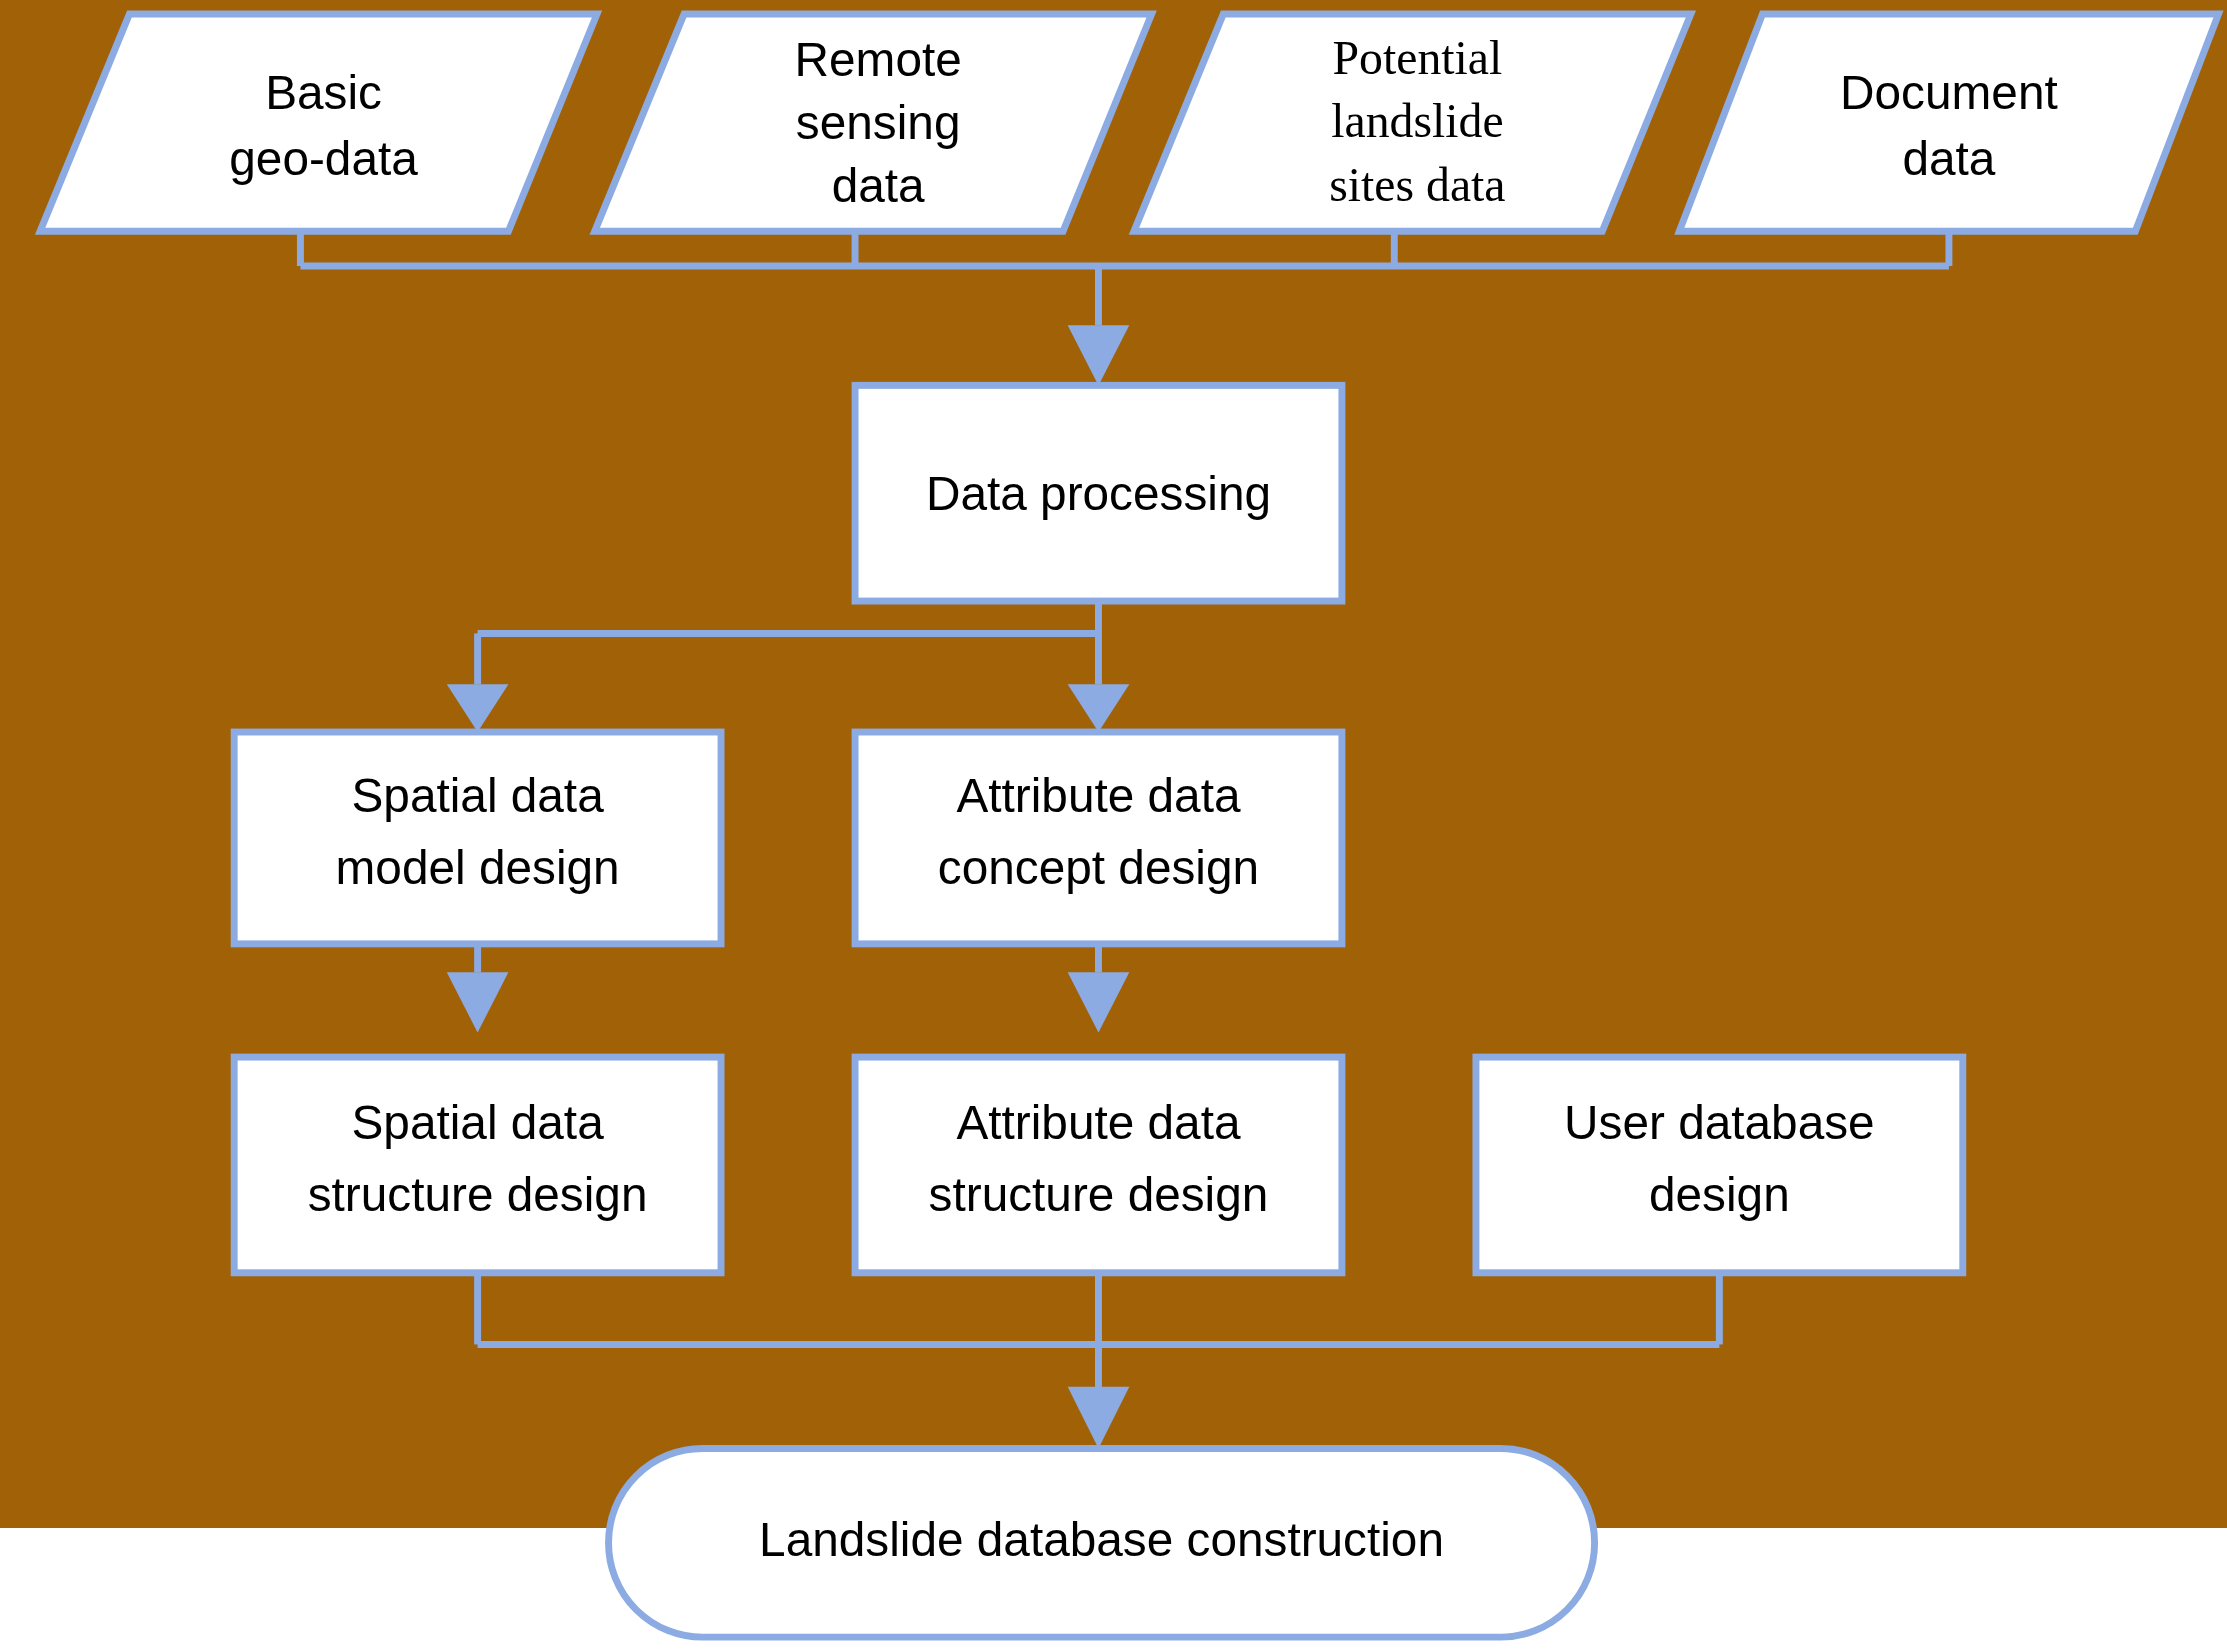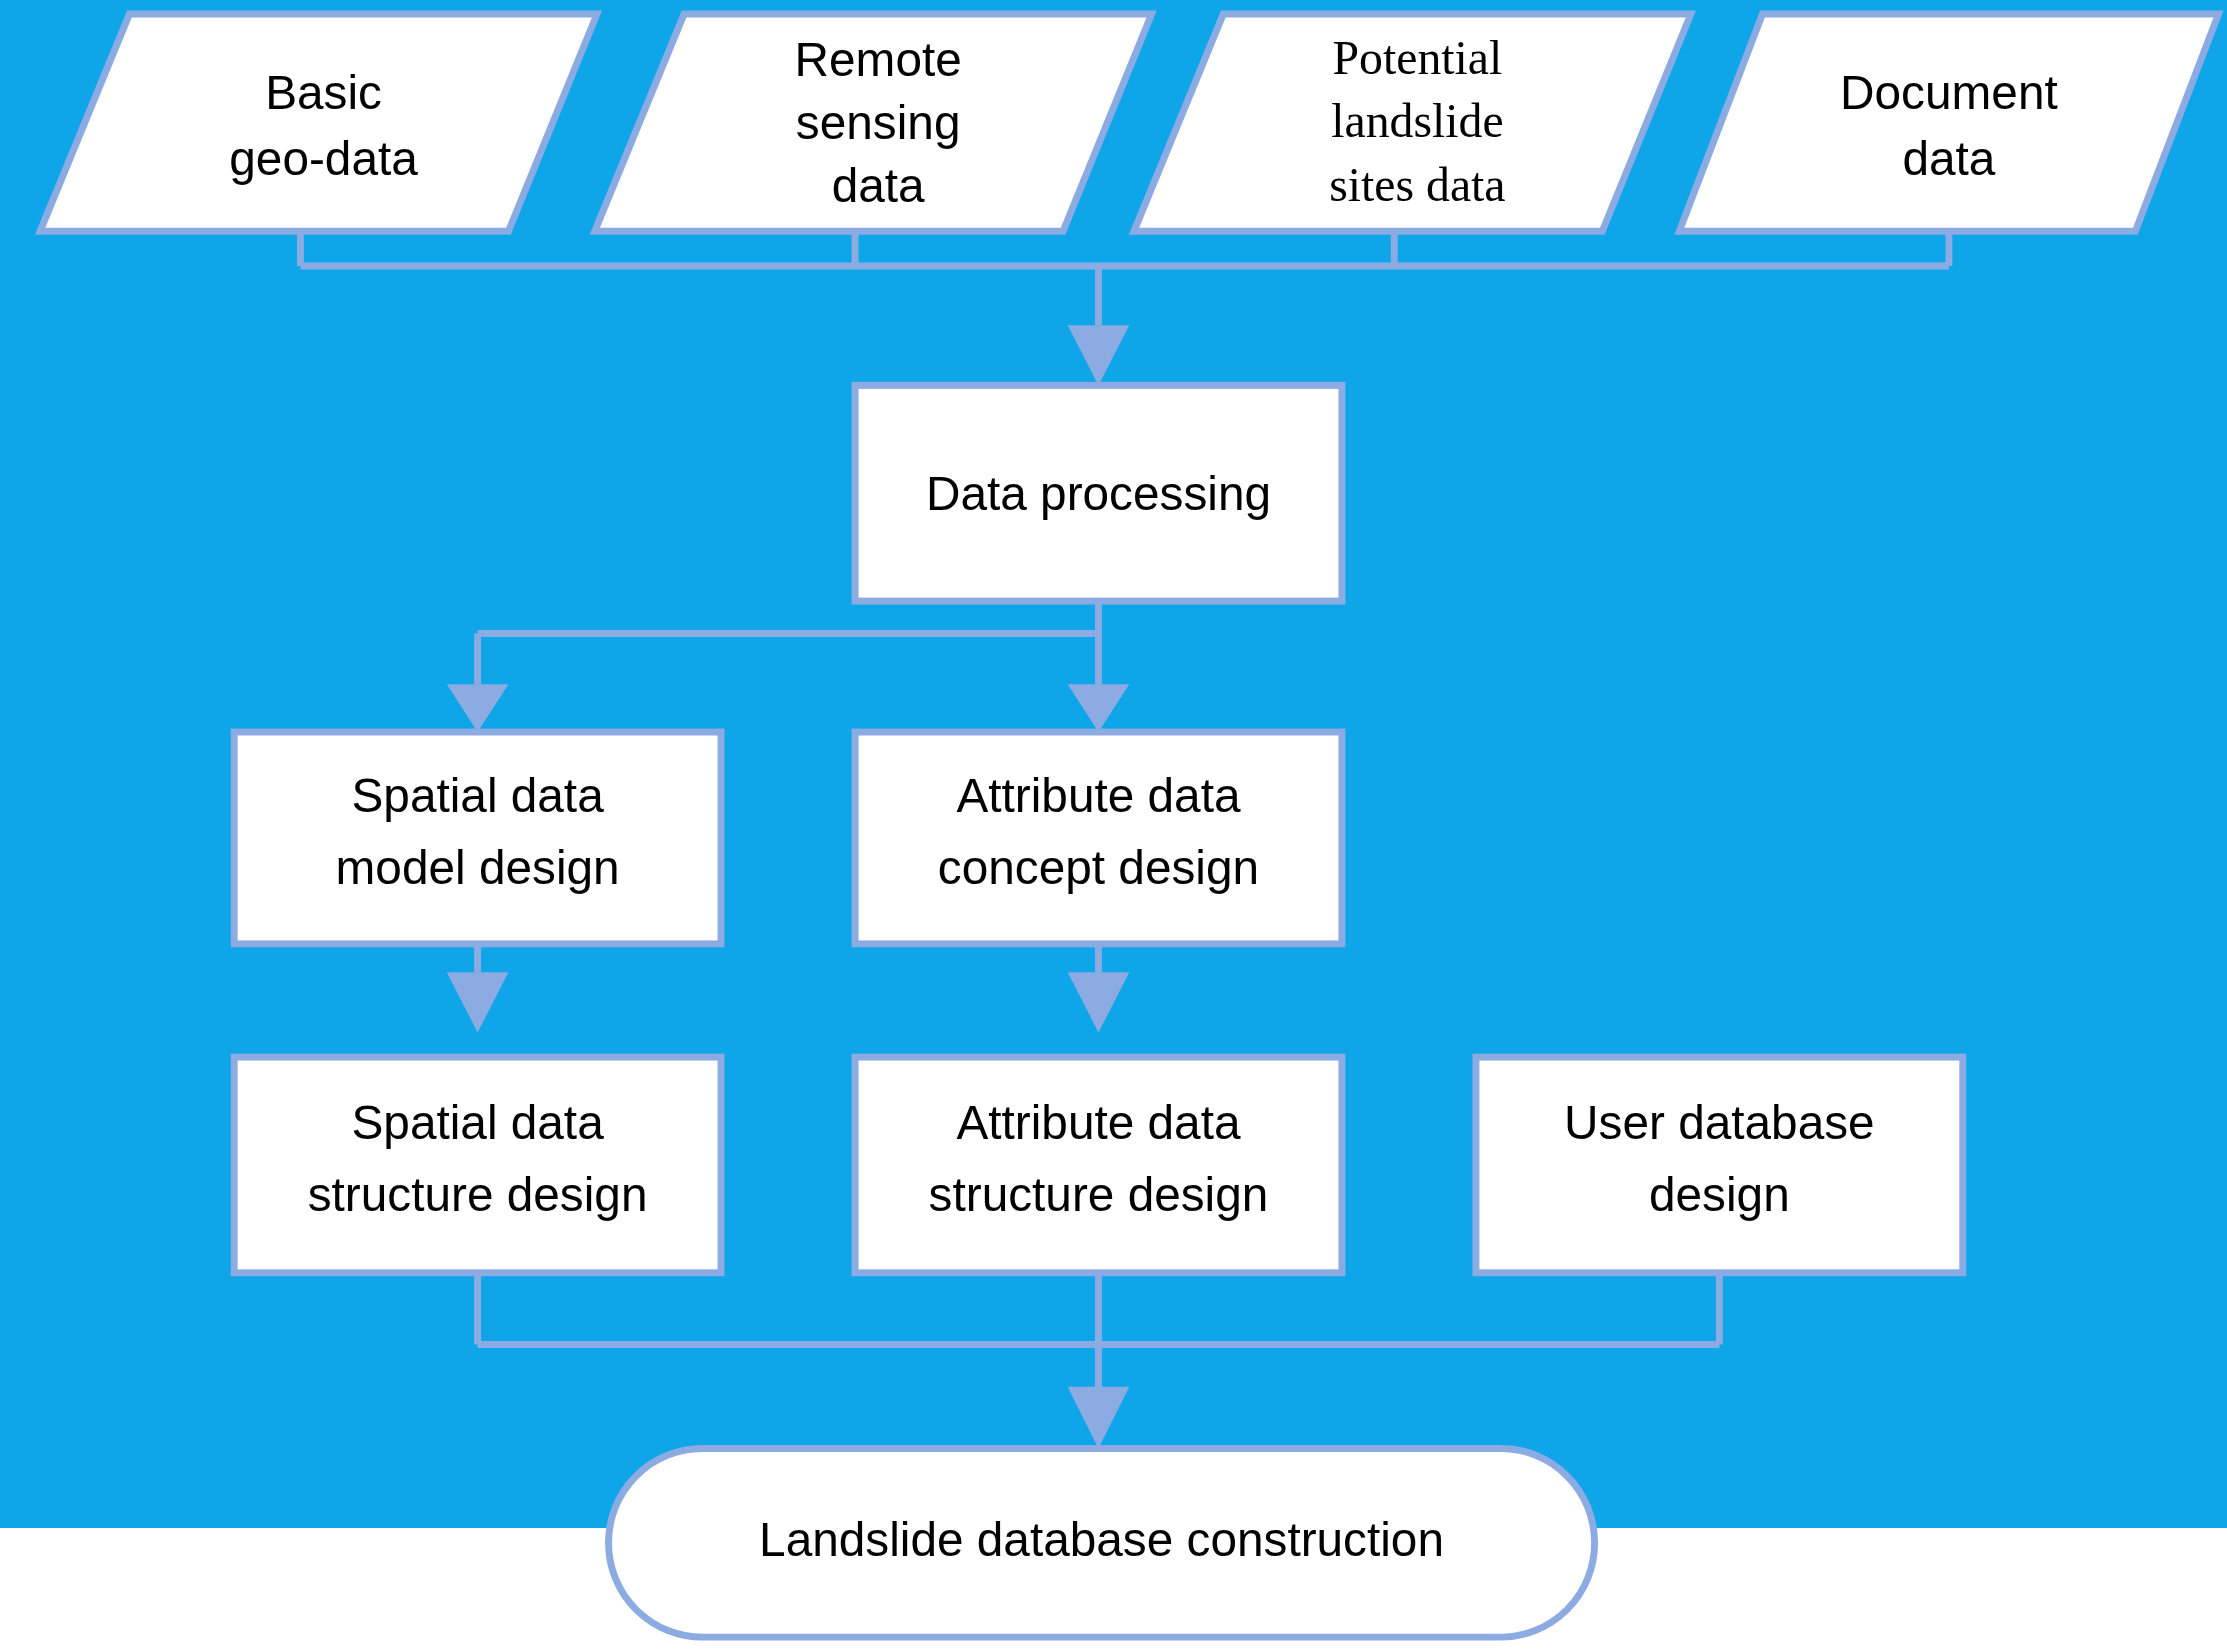--- a/index.html
+++ b/index.html
@@ -10,21 +10,21 @@
   body {
     width: 2227px;
     height: 1652px;
     overflow: hidden;
     font-family: "Liberation Sans", sans-serif;
   }
   #flow-root {
     position: relative;
     width: 2227px;
     height: 1528px;
-    background: #0ea5e9;
+    background: #a16207;
   }
   svg#flow-svg {
     position: absolute;
     top: 0;
     left: 0;
     width: 2227px;
     height: 1652px;
     display: block;
   }
   .node-shape {

